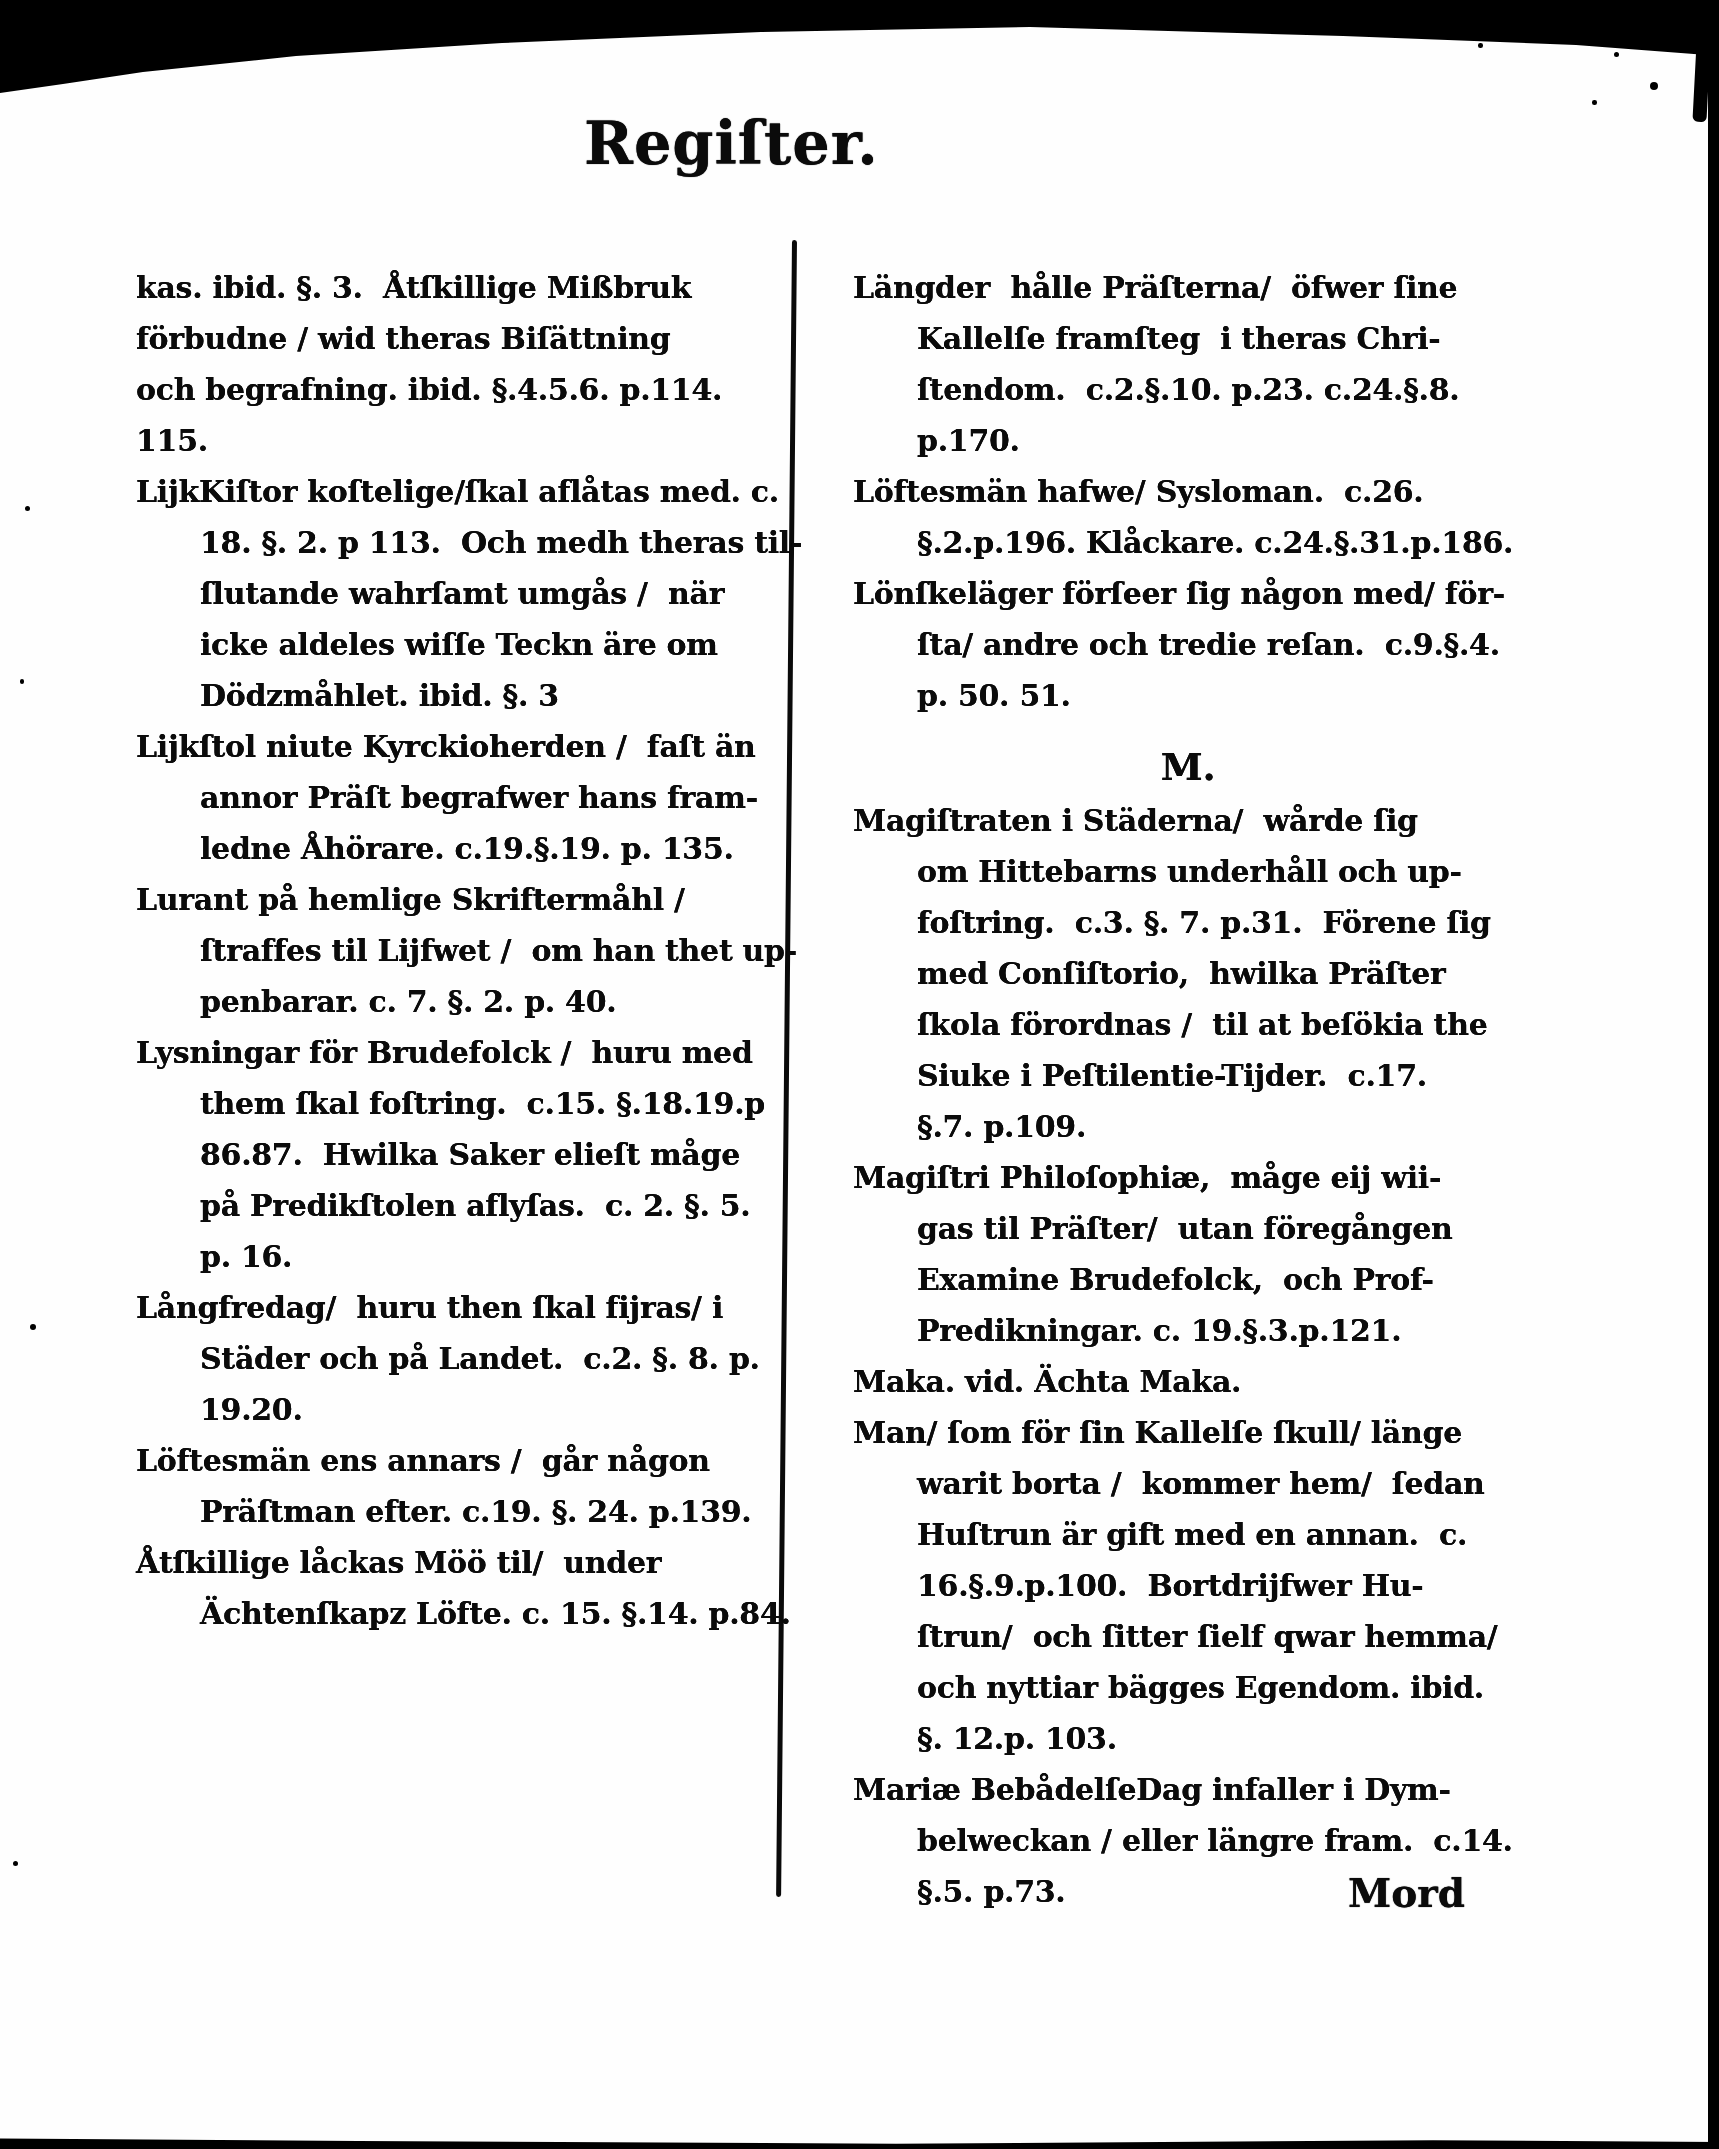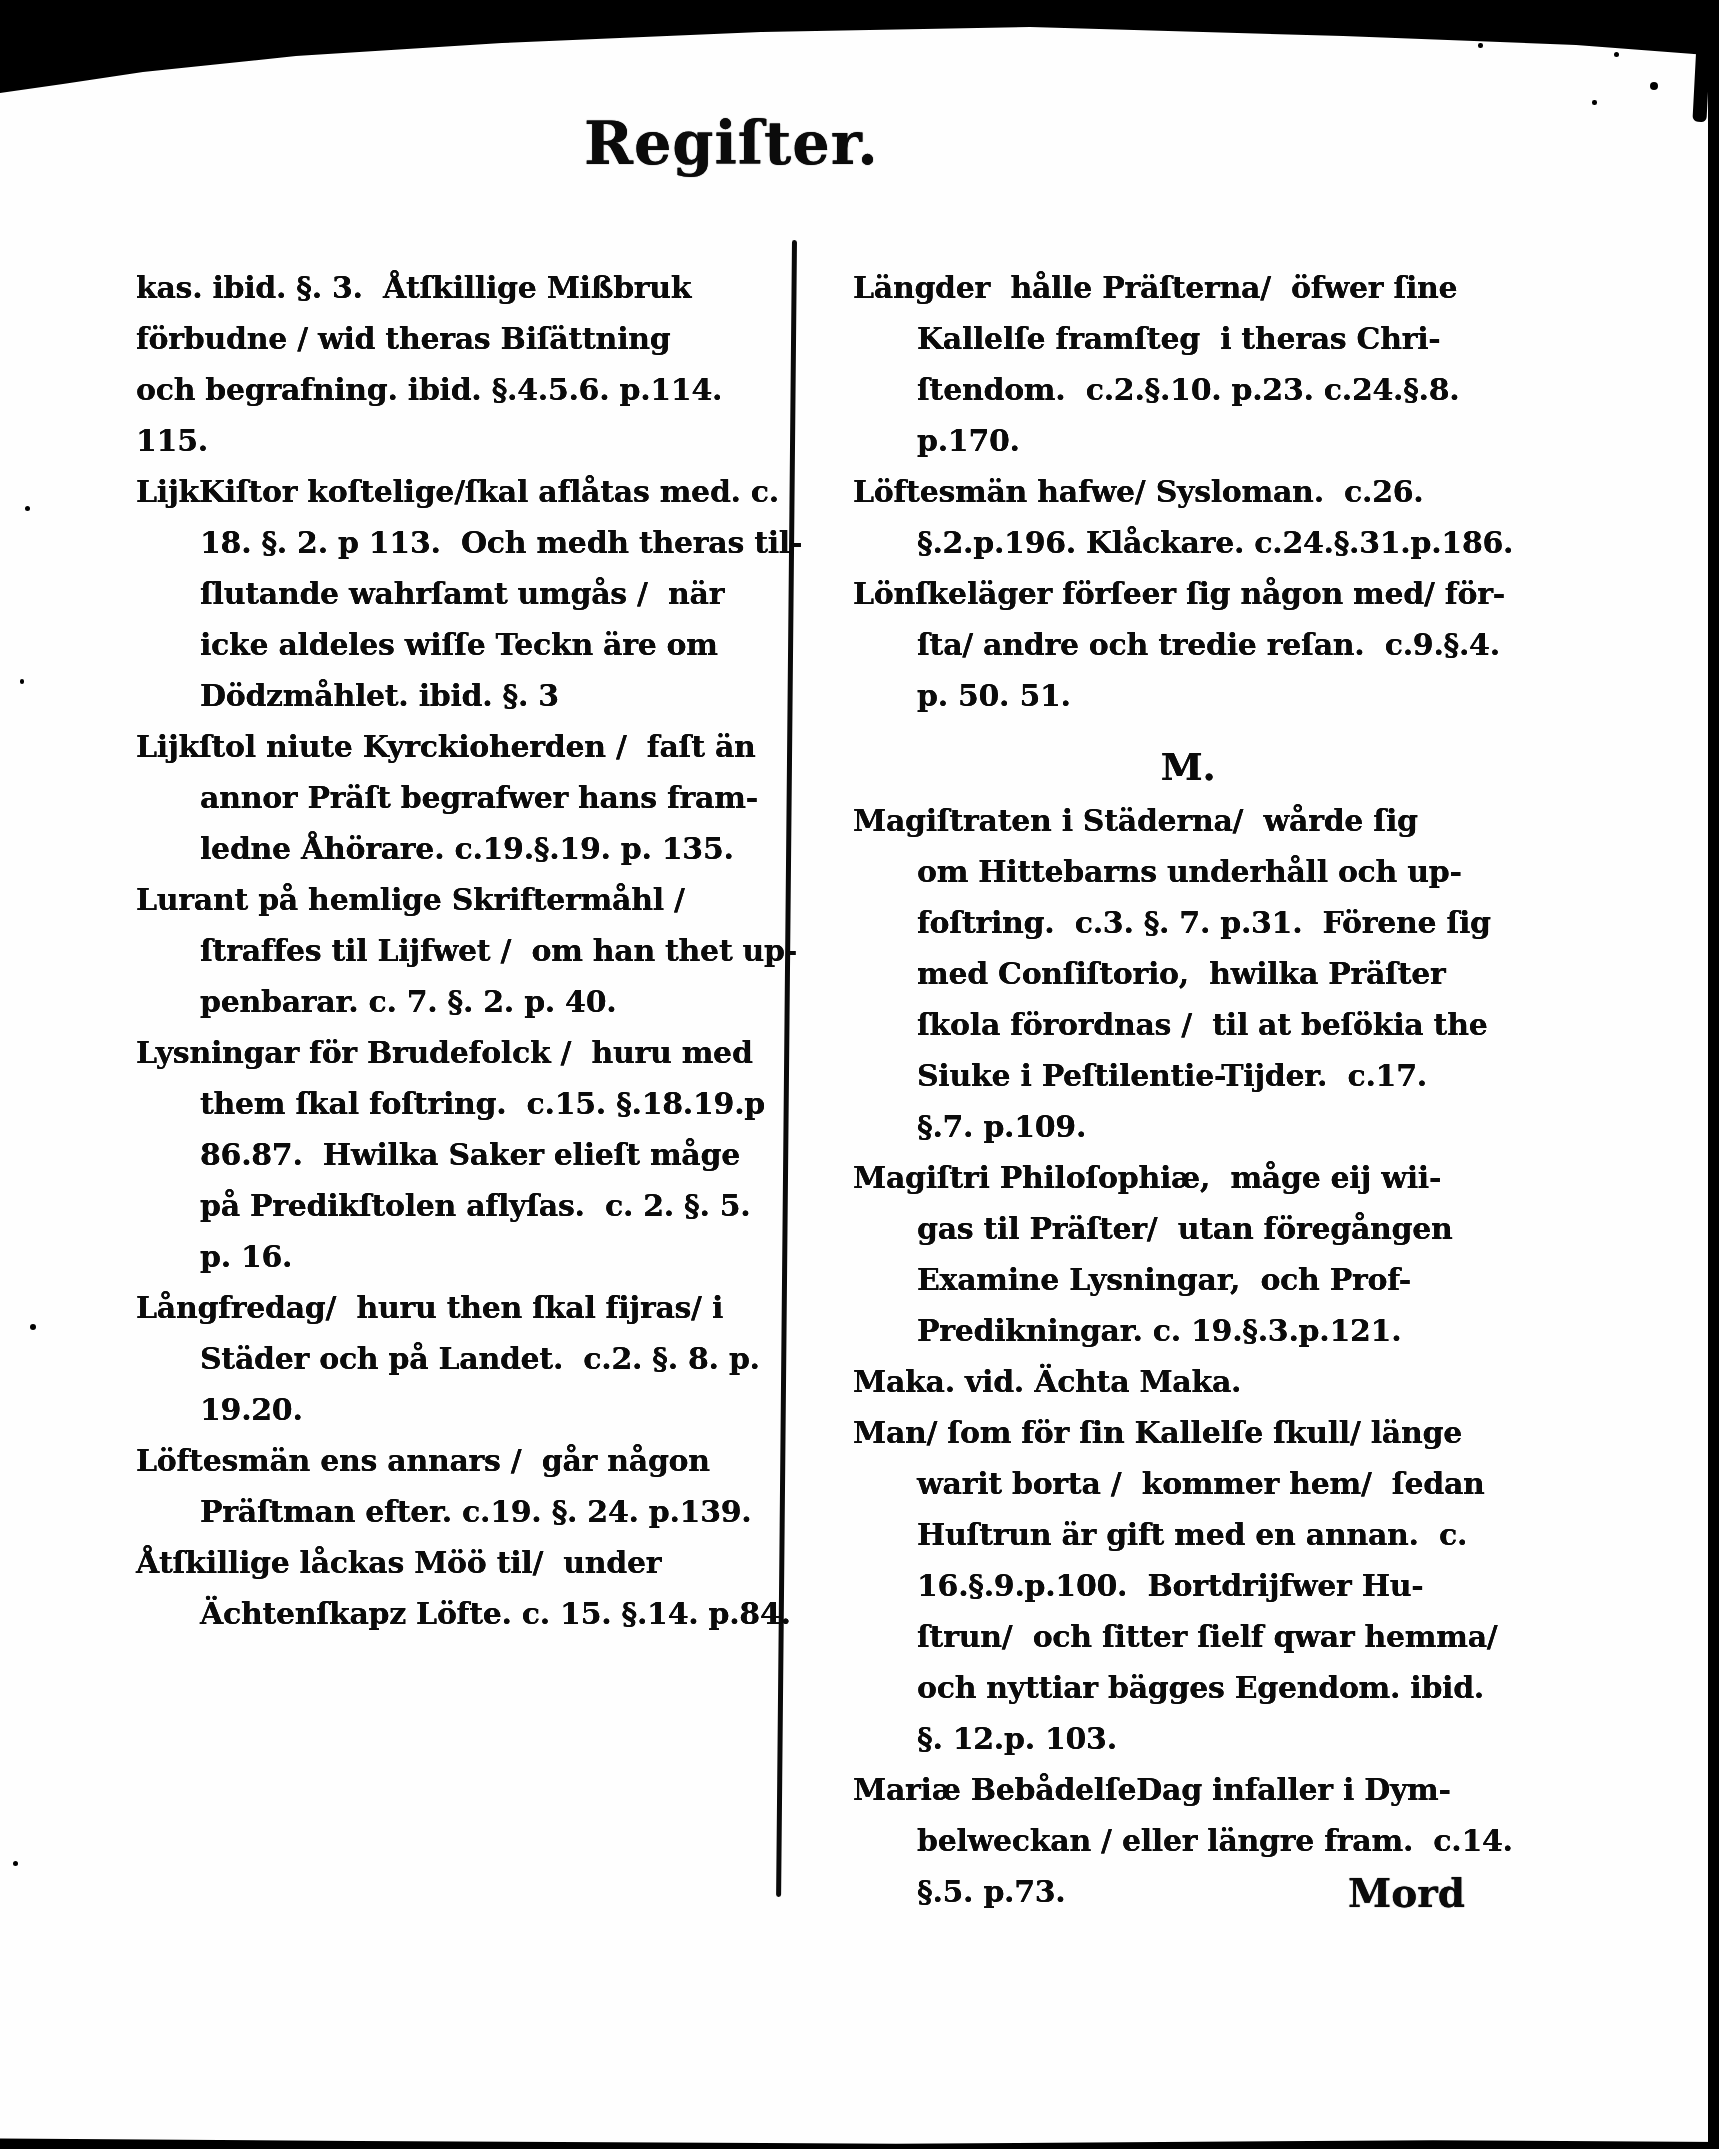--- a/index.html
+++ b/index.html
@@ -158,21 +158,21 @@
       <div class="line ind">om Hittebarns underhåll och up-</div>
       <div class="line ind">foſtring.  c.3. §. 7. p.31.  Förene ſig</div>
       <div class="line ind">med Conſiſtorio,  hwilka Präſter</div>
       <div class="line ind">ſkola förordnas /  til at beſökia the</div>
       <div class="line ind">Siuke i Peſtilentie-Tijder.  c.17.</div>
       <div class="line ind">§.7. p.109.</div>
     </div>
     <div class="entry">
       <div class="line">Magiſtri Philoſophiæ,  måge eij wii-</div>
       <div class="line ind">gas til Präſter/  utan föregången</div>
-      <div class="line ind">Examine Lysningar,  och Prof-</div>
+      <div class="line ind">Examine Brudefolck,  och Prof-</div>
       <div class="line ind">Predikningar. c. 19.§.3.p.121.</div>
     </div>
     <div class="entry">
       <div class="line">Maka. vid. Ächta Maka.</div>
     </div>
     <div class="entry">
       <div class="line">Man/ ſom för ſin Kallelſe ſkull/ länge</div>
       <div class="line ind">warit borta /  kommer hem/  ſedan</div>
       <div class="line ind">Huſtrun är gift med en annan.  c.</div>
       <div class="line ind">16.§.9.p.100.  Bortdrijfwer Hu-</div>

